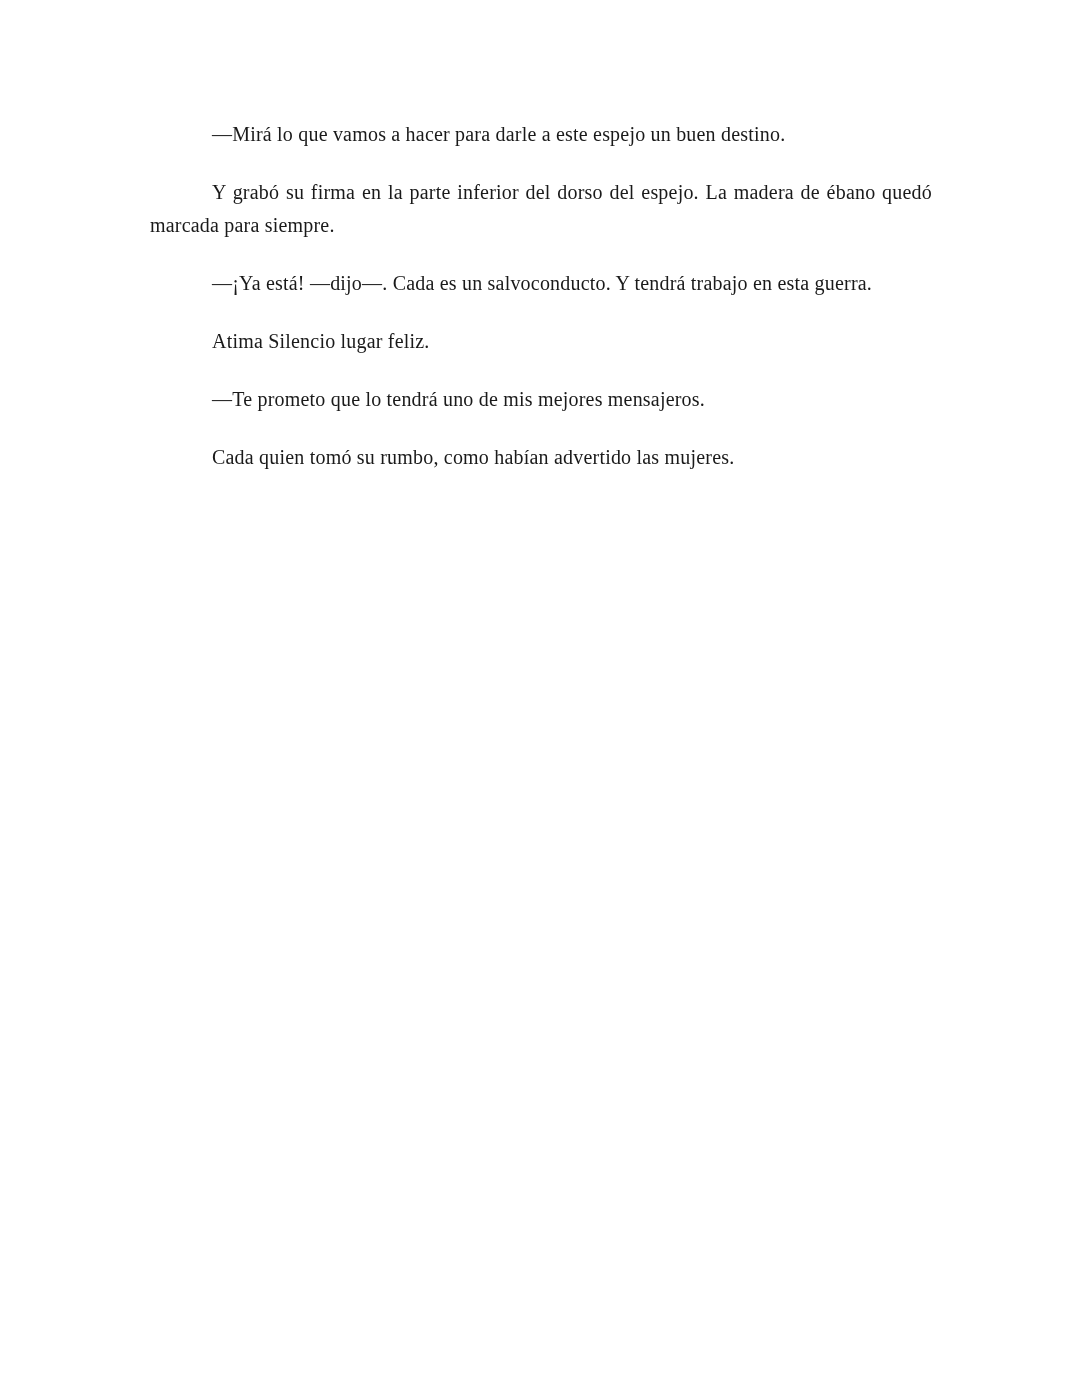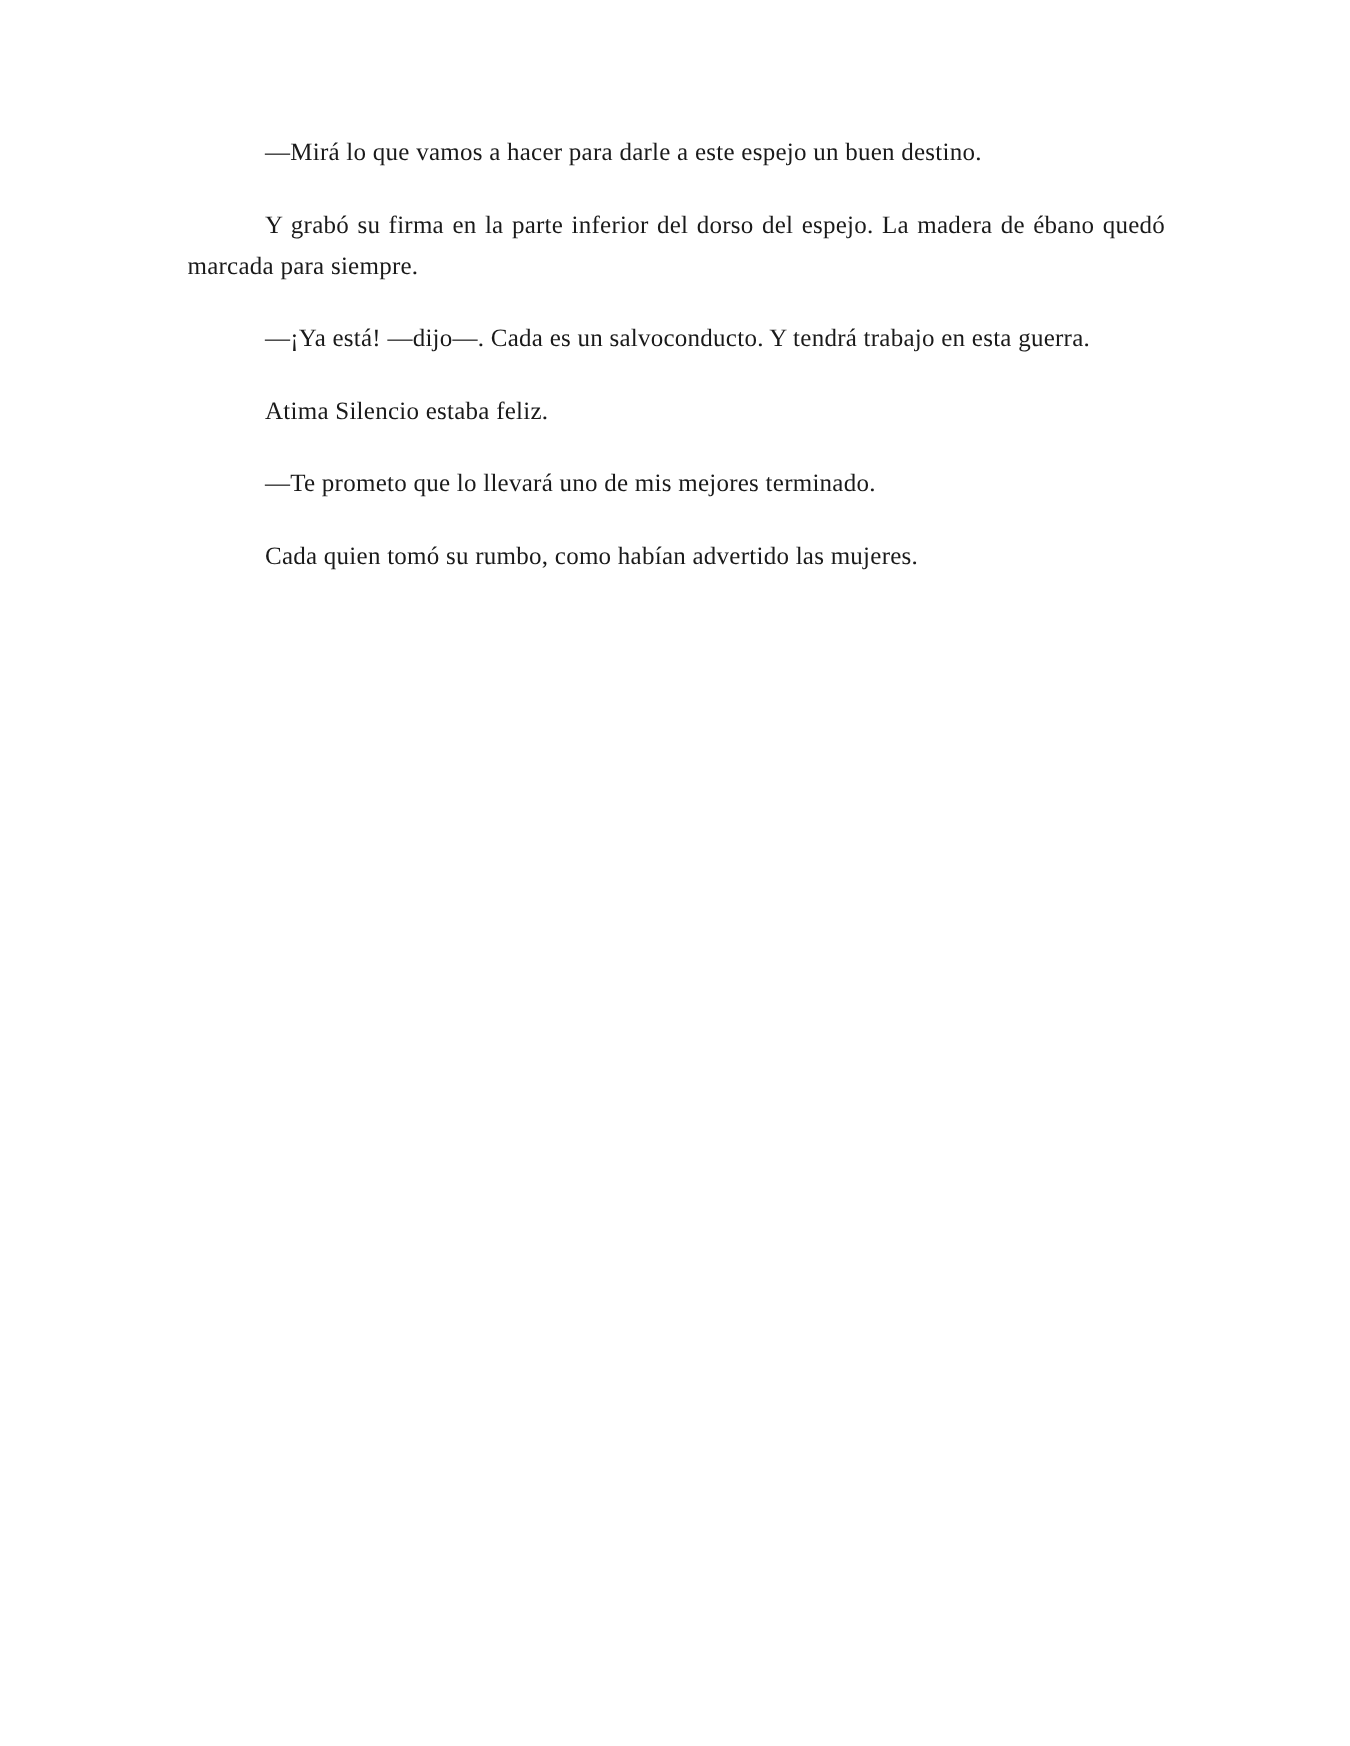--- a/index.html
+++ b/index.html
@@ -11,21 +11,21 @@
     position: relative;
     width: 1080px;
     height: 1397px;
     background: #ffffff;
     overflow: hidden;
     font-family: "Liberation Serif", "DejaVu Serif", serif;
     color: #1a1a1a;
   }
   .text-block {
     position: absolute;
-    top: 106px;
+    top: 118px;
     left: 150px;
     width: 782px;
   }
   .text-block p {
     margin: 0 0 25px 0;
     font-size: 20px;
     line-height: 33px;
     text-align: justify;
     text-indent: 62px;
     letter-spacing: 0.2px;
@@ -33,17 +33,17 @@
   
 </style>
 </head>
 <body>
 
 <div class="page">
   <div class="text-block">
     <p>—Mirá lo que vamos a hacer para darle a este espejo un buen destino.</p>
     <p>Y grabó su firma en la parte inferior del dorso del espejo. La madera de ébano quedó marcada para siempre.</p>
     <p>—¡Ya está! —dijo—. Cada es un salvoconducto. Y tendrá trabajo en esta guerra.</p>
-    <p>Atima Silencio estaba feliz.</p>
-    <p>—Te prometo que lo llevará uno de mis mejores terminado.</p>
+    <p>Atima Silencio lugar feliz.</p>
+    <p>—Te prometo que lo tendrá uno de mis mejores mensajeros.</p>
     <p>Cada quien tomó su rumbo, como habían advertido las mujeres.</p>
   </div>
 </div>
 
 </body></html>

